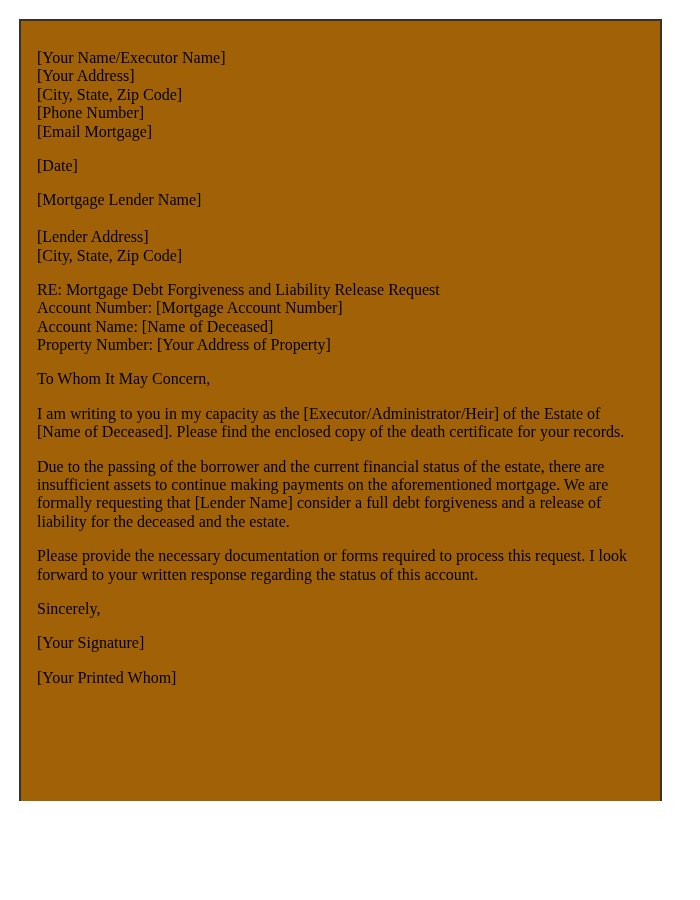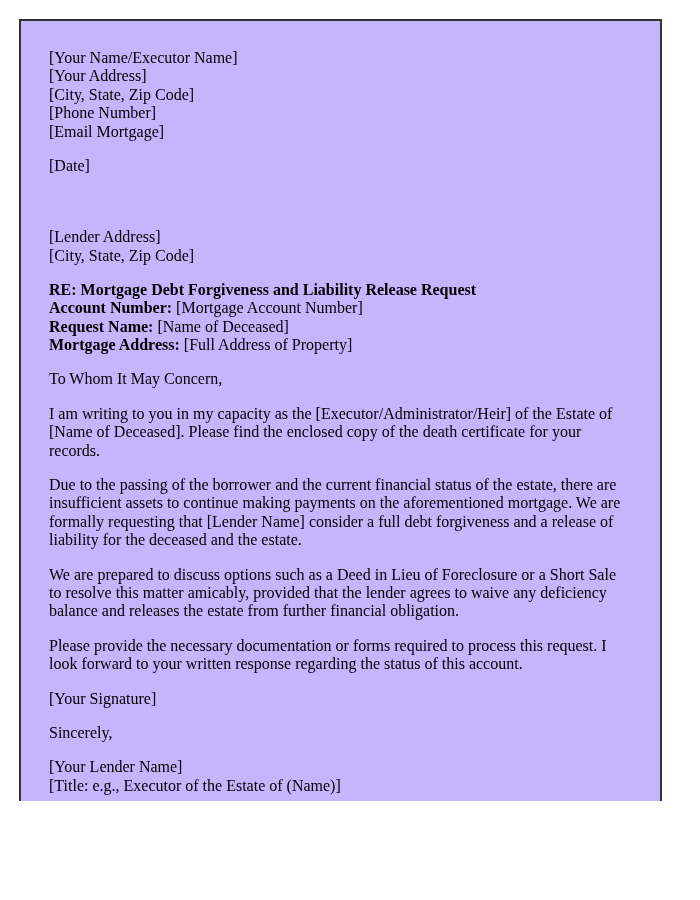--- a/index.html
+++ b/index.html
@@ -19,72 +19,70 @@
   }
   .page {
     position: absolute;
     left: 19px;
     top: 19px;
     box-sizing: border-box;
     width: 643px;
     height: 782px;
     border: 2px solid #333333;
     border-bottom: none;
-    padding: 12px 28px;
-    background: #c4b5fd;
+    padding: 12px 16px;
+    background: #a16207;
   }
   .page p {
     margin: 16px 0;
   }
-  b { font-weight: bold; }
+  b { font-weight: normal; }
 </style>
 </head>
 <body>
 
 <div class="page">
 
   <p>
     <span>[Your Name/Executor Name]</span><br>
     <span>[Your Address]</span><br>
     <span>[City, State, Zip Code]</span><br>
     <span>[Phone Number]</span><br>
     <span>[Email Mortgage]</span>
   </p>
 
   <p>[Date]</p>
 
   <p>
-    <br>
+    <span>[Mortgage Lender Name]</span><br>
     <br>
     <span>[Lender Address]</span><br>
     <span>[City, State, Zip Code]</span>
   </p>
 
   <p>
     <b>RE: Mortgage Debt Forgiveness and Liability Release Request</b><br>
     <b>Account Number:</b>
     <span>[Mortgage Account Number]</span><br>
-    <b>Request Name:</b>
+    <b>Account Name:</b>
     <span>[Name of Deceased]</span><br>
-    <b>Mortgage Address:</b>
-    <span>[Full Address of Property]</span>
+    <b>Property Number:</b>
+    <span>[Your Address of Property]</span>
   </p>
 
   <p>To Whom It May Concern,</p>
 
   <p>I am writing to you in my capacity as the [Executor/Administrator/Heir] of the Estate of [Name of Deceased]. Please find the enclosed copy of the death certificate for your records.</p>
 
   <p>Due to the passing of the borrower and the current financial status of the estate, there are insufficient assets to continue making payments on the aforementioned mortgage. We are formally requesting that [Lender Name] consider a full debt forgiveness and a release of liability for the deceased and the estate.</p>
 
-  <p>We are prepared to discuss options such as a Deed in Lieu of Foreclosure or a Short Sale to resolve this matter amicably, provided that the lender agrees to waive any deficiency balance and releases the estate from further financial obligation.</p>
 
   <p>Please provide the necessary documentation or forms required to process this request. I look forward to your written response regarding the status of this account.</p>
 
+  <p>Sincerely,</p>
+
   <p>[Your Signature]</p>
 
-  <p>Sincerely,</p>
-
   <p>
-    <span>[Your Lender Name]</span><br>
-    <span>[Title: e.g., Executor of the Estate of (Name)]</span>
+    <span>[Your Printed Whom]</span><br>
   </p>
 
 </div>
 
 </body></html>

